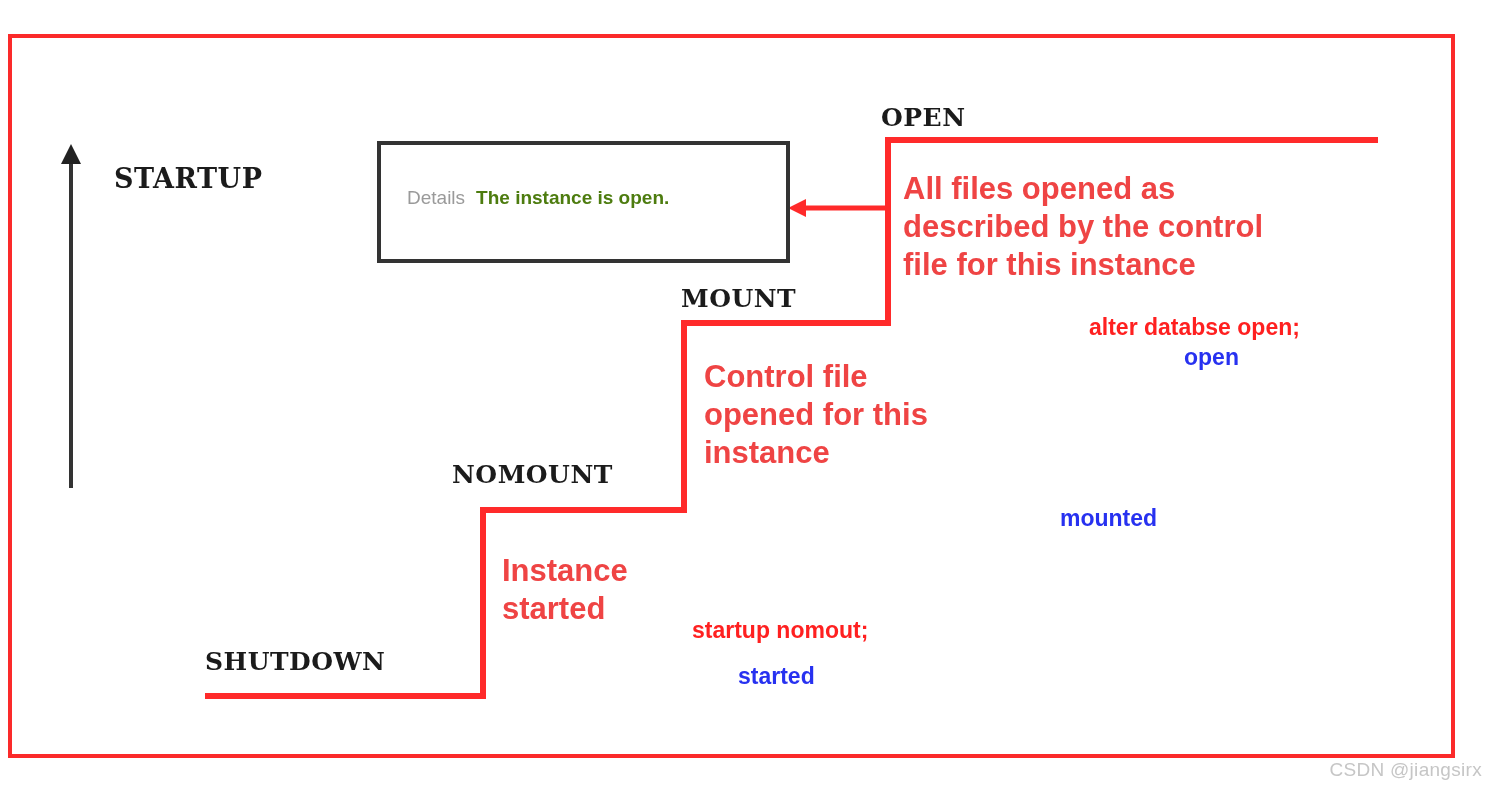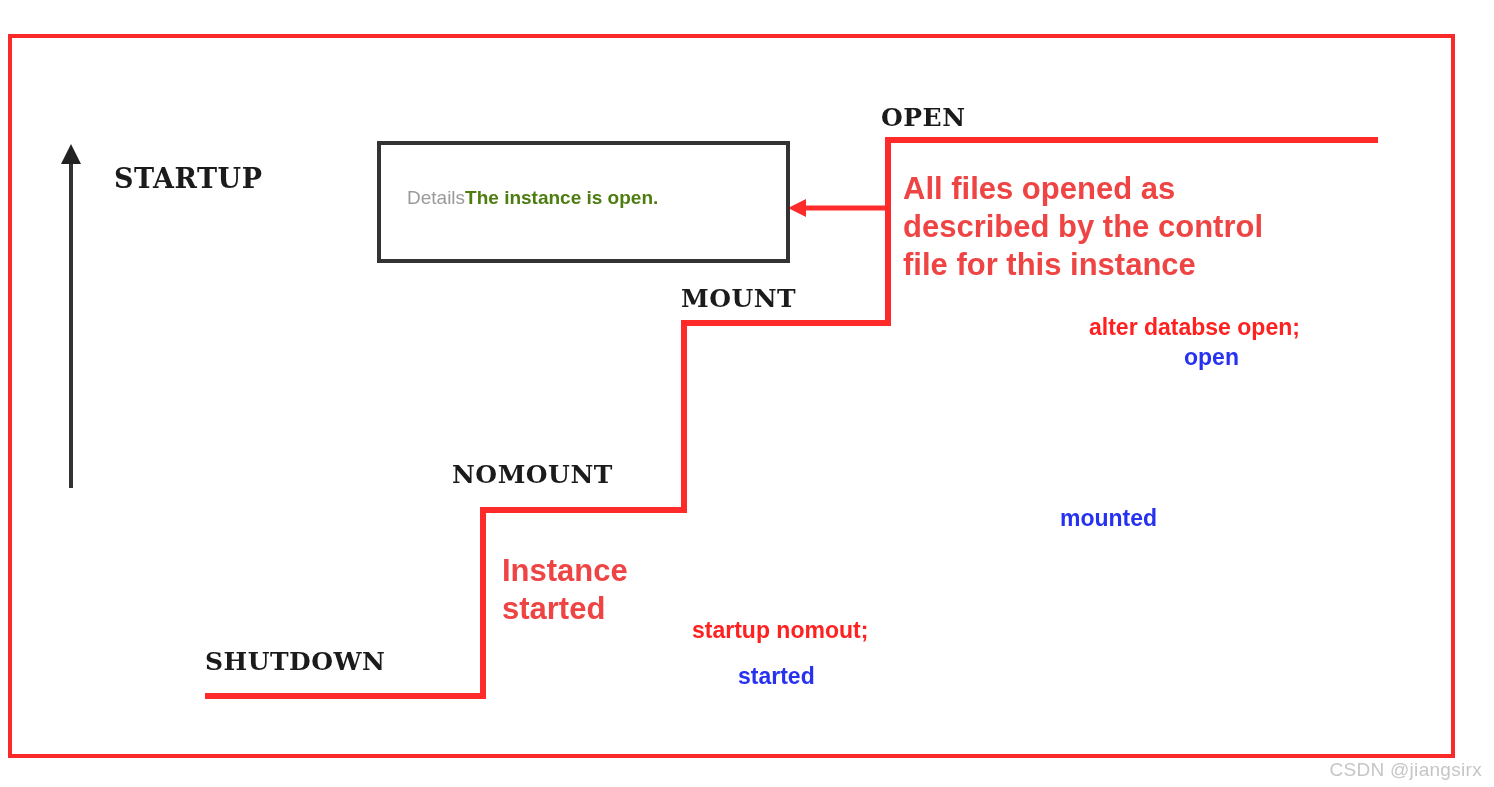--- a/index.html
+++ b/index.html
@@ -103,20 +103,21 @@
     border: 4px solid #333333;
     background: #ffffff;
     box-sizing: border-box;
   }
   .details-inner {
     position: absolute;
     left: 26px;
     top: 42px;
     display: flex;
     align-items: baseline;
+    gap: 11px;
   }
   .details-word {
     font-family: "Liberation Sans", sans-serif;
     font-size: 19px;
     color: #9a9a9a;
   }
   .details-msg {
     font-family: "Liberation Sans", sans-serif;
     font-weight: bold;
     font-size: 19px;
@@ -166,20 +167,21 @@
   <div class="lbl stage-name sz-med" style="left:881px; top:104px;">OPEN</div>
 
   <div class="lbl desc" style="left:903px; top:170px; width:460px;">All files opened as<br>described by the control<br>file for this instance</div>
 
   <div class="lbl sql-cmd" style="left:1089px; top:314px;">alter databse open;</div>
 
   <div class="lbl sql-state" style="left:1184px; top:344px;">open</div>
 
   <div class="lbl stage-name sz-med" style="left:681px; top:285px;">MOUNT</div>
 
+  <div class="lbl desc" style="left:704px; top:358px; width:300px;">Control file<br>opened for this<br>instance</div>
 
 
   <div class="lbl sql-state" style="left:1060px; top:505px;">mounted</div>
 
   <div class="lbl stage-name sz-med" style="left:452px; top:461px;">NOMOUNT</div>
 
   <div class="lbl desc" style="left:502px; top:552px; width:250px;">Instance<br>started</div>
 
   <div class="lbl sql-cmd" style="left:692px; top:617px;">startup nomout;</div>
 

